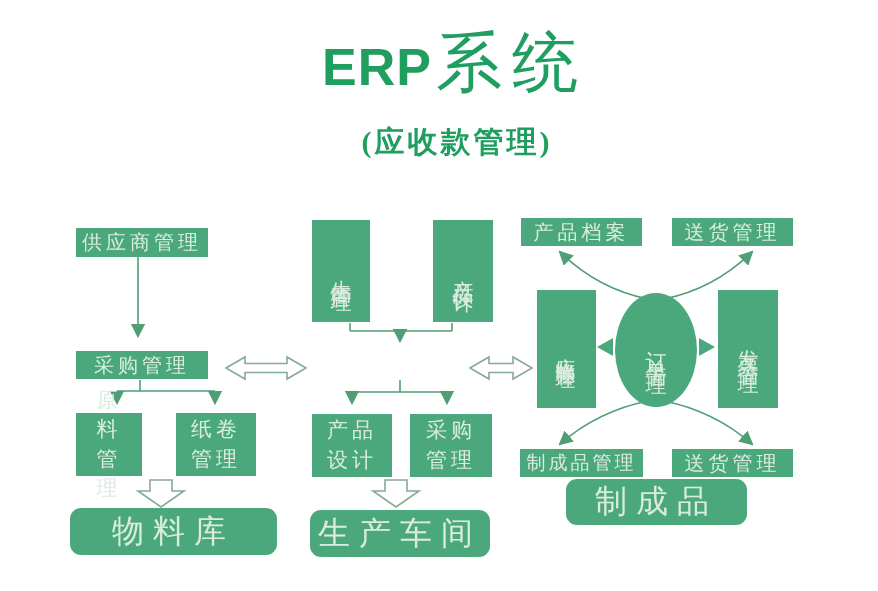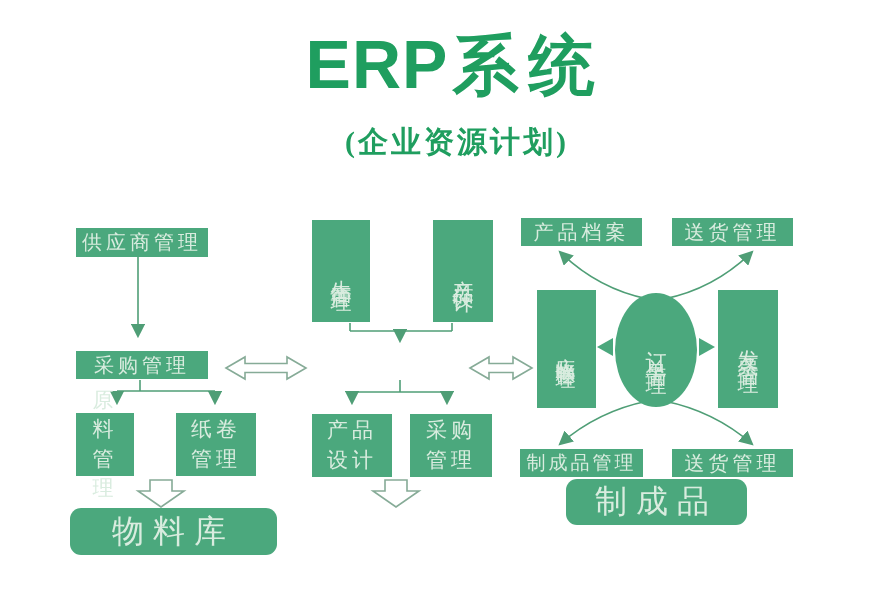--- a/index.html
+++ b/index.html
@@ -6,22 +6,22 @@
     --title:#1f9e5f; --box:#4ba87d; --box-text:#d9ecdf;
     --line:#4f9e76; --hollow-outline:#86ab97; --background:#ffffff;
   }
   html,body{margin:0;padding:0;}
   .canvas{
     position:relative;width:878px;height:591px;background:var(--background);
     font-family:"Liberation Serif",serif;overflow:hidden;
   }
   .titlewrap{position:absolute;top:30px;left:455px;transform:translateX(-50%);
     white-space:nowrap;color:var(--title);line-height:1;}
-  .t-latin{font-family:"Liberation Sans",sans-serif;font-weight:bold;font-size:68px;letter-spacing:1px;}
-  .t-cjk{font-family:"Liberation Serif",serif;font-weight:bold;font-size:66px;letter-spacing:10px;margin-left:4px;}
+  .t-latin{font-family:"Liberation Sans",sans-serif;font-weight:bold;font-size:52px;letter-spacing:1px;}
+  .t-cjk{font-family:"Liberation Serif",serif;font-weight:normal;font-size:66px;letter-spacing:10px;margin-left:4px;}
   .subtitle{position:absolute;top:122px;left:457px;transform:translateX(-50%);
     white-space:nowrap;color:var(--title);font-weight:bold;font-size:30px;letter-spacing:3px;}
   .layer{position:absolute;left:0;top:0;}
   .node{
     position:absolute;background:var(--box);color:var(--box-text);
     display:flex;align-items:center;justify-content:center;text-align:center;
     box-sizing:border-box;
   }
   .h{font-size:20px;letter-spacing:4px;white-space:nowrap;}
   .two{font-size:21px;letter-spacing:4px;line-height:1.4;padding:0 12px;word-break:break-all;}
@@ -83,32 +83,33 @@
 
     <path class="ln" d="M648,299 Q598,289 560,252" marker-end="url(#arrow)"></path>
     <path class="ln" d="M664,299 Q714,289 752,252" marker-end="url(#arrow)"></path>
     <path class="ln" d="M648,401 Q598,411 560,444" marker-end="url(#arrow)"></path>
     <path class="ln" d="M664,401 Q714,411 752,444" marker-end="url(#arrow)"></path>
   </svg>
 
   <div class="titlewrap">
     <span class="t-latin">ERP</span><span class="t-cjk">系统</span>
   </div>
-  <div class="subtitle">(企业资源计划)</div>
+  <div class="subtitle">(应收款管理)</div>
 
   <div class="node h" style="left:76px;top:228px;width:132px;height:29px">供应商管理</div>
   <div class="node h" style="left:76px;top:351px;width:132px;height:28px">采购管理</div>
-  <div class="node two" style="left:76px;top:413px;width:58px;height:63px">原料管理</div>
+  <div class="node two" style="left:76px;top:413px;width:66px;height:63px">原料管理</div>
   <div class="node two" style="left:176px;top:413px;width:80px;height:63px">纸卷管理</div>
   <div class="node round" style="left:70px;top:508px;width:207px;height:47px">物料库</div>
 
   <div class="node v v4b" style="left:312px;top:220px;width:58px;height:102px">生产管理</div>
   <div class="node v v4b" style="left:433px;top:220px;width:60px;height:102px">产品设计</div>
   <div class="node two" style="left:312px;top:414px;width:80px;height:63px">产品设计</div>
   <div class="node two" style="left:410px;top:414px;width:82px;height:63px">采购管理</div>
+  <div class="node round" style="left:310px;top:510px;width:180px;height:47px">生产车间</div>
 
   <div class="node h" style="left:521px;top:218px;width:121px;height:28px">产品档案</div>
   <div class="node h" style="left:672px;top:218px;width:121px;height:28px">送货管理</div>
   <div class="node v v5" style="left:537px;top:290px;width:59px;height:118px">应收款管理</div>
   <div class="node v v4 ellipse" style="left:615px;top:293px;width:82px;height:114px">订单管理</div>
   <div class="node v v4" style="left:718px;top:290px;width:60px;height:118px">发票管理</div>
   <div class="node h" style="left:520px;top:449px;width:123px;height:28px;font-size:19px;letter-spacing:3px">制成品管理</div>
   <div class="node h" style="left:672px;top:449px;width:121px;height:28px">送货管理</div>
   <div class="node round" style="left:566px;top:479px;width:181px;height:46px">制成品</div>
 

